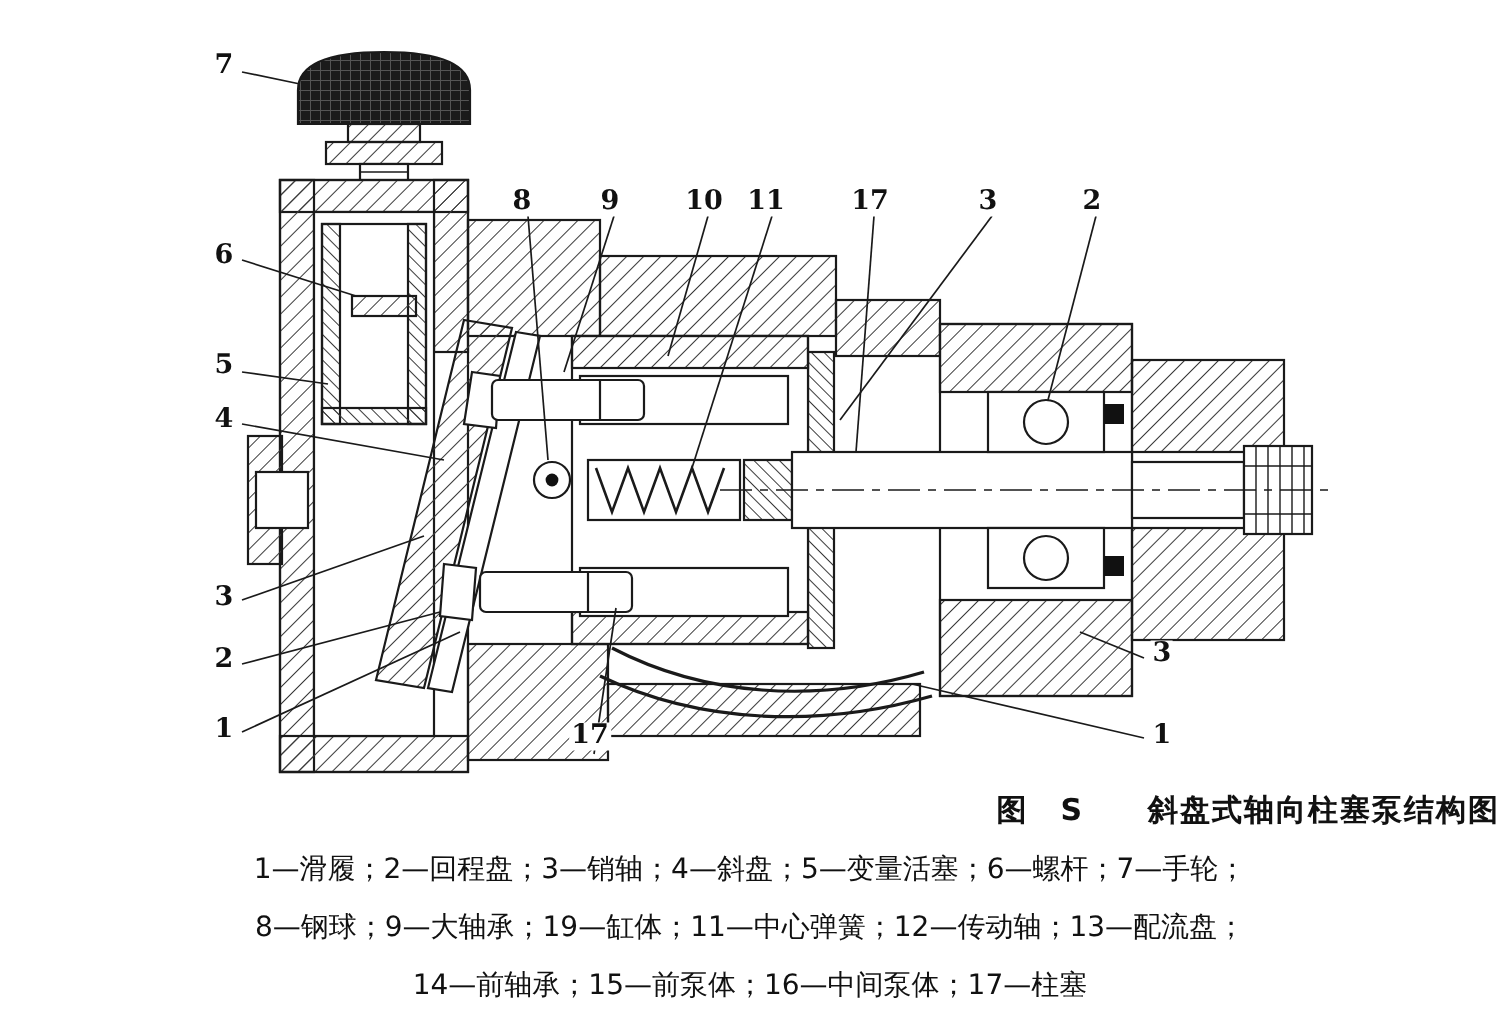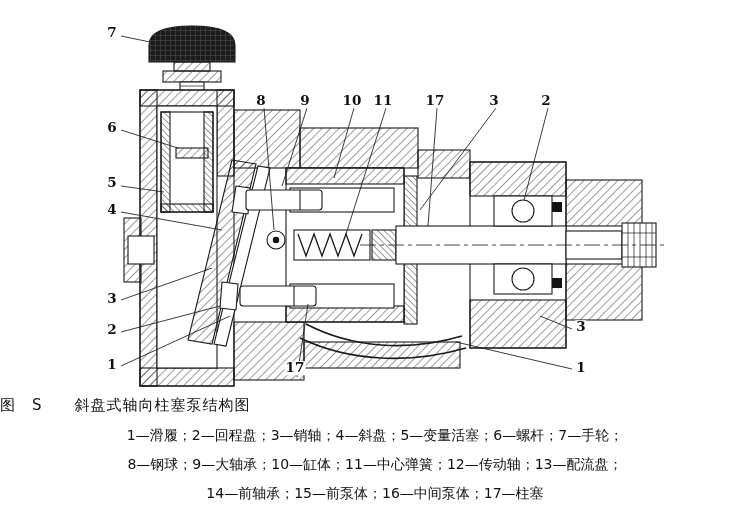--- a/index.html
+++ b/index.html
@@ -2,22 +2,22 @@
 <html><head>
 <meta charset="utf-8">
 <style>
   html,body{margin:0;padding:0;background:#fff;}
   .stage{position:relative;width:750px;height:509px;background:#fff;overflow:hidden;
          font-family:"DejaVu Sans",sans-serif;color:#111;}
   .stage svg{position:absolute;left:0;top:0;}
   .callout{position:absolute;transform:translate(-50%,-50%);
            font:700 13.5px "DejaVu Serif",serif;color:#111;background:#fff;
            padding:0 1px;line-height:1;}
-  .caption{position:absolute;left:0;right:0;top:396px;text-align:left;
-           font-weight:400;font-size:15px;letter-spacing:1px;}
+  .caption{position:absolute;left:0;right:0;top:396px;text-align:right;
+           font-weight:700;font-size:15px;letter-spacing:1px;}
   .legend{position:absolute;left:0;right:0;top:420px;text-align:center;
           font-size:14px;}
   .legend p{margin:1px;line-height:28px;}
 </style>
 </head>
 <body>
 
 <div class="stage">
 
   <svg width="750" height="509" viewBox="0 0 750 509">
@@ -178,17 +178,17 @@
   <span class="callout" style="left:435px;top:101px">17</span>
   <span class="callout" style="left:494px;top:101px">3</span>
   <span class="callout" style="left:546px;top:101px">2</span>
   <span class="callout" style="left:581px;top:327px">3</span>
   <span class="callout" style="left:581px;top:368px">1</span>
   <span class="callout" style="left:295px;top:368px">17</span>
 
   <div class="caption">图　S　　斜盘式轴向柱塞泵结构图</div>
   <div class="legend">
     <p>1—滑履；2—回程盘；3—销轴；4—斜盘；5—变量活塞；6—螺杆；7—手轮；</p>
-    <p>8—钢球；9—大轴承；10—缸体；11—中心弹簧；12—传动轴；13—配流盘；</p>
+    <p>8—钢球；9—大轴承；19—缸体；11—中心弹簧；12—传动轴；13—配流盘；</p>
     <p>14—前轴承；15—前泵体；16—中间泵体；17—柱塞</p>
   </div>
 
 </div>
 
 </body></html>

